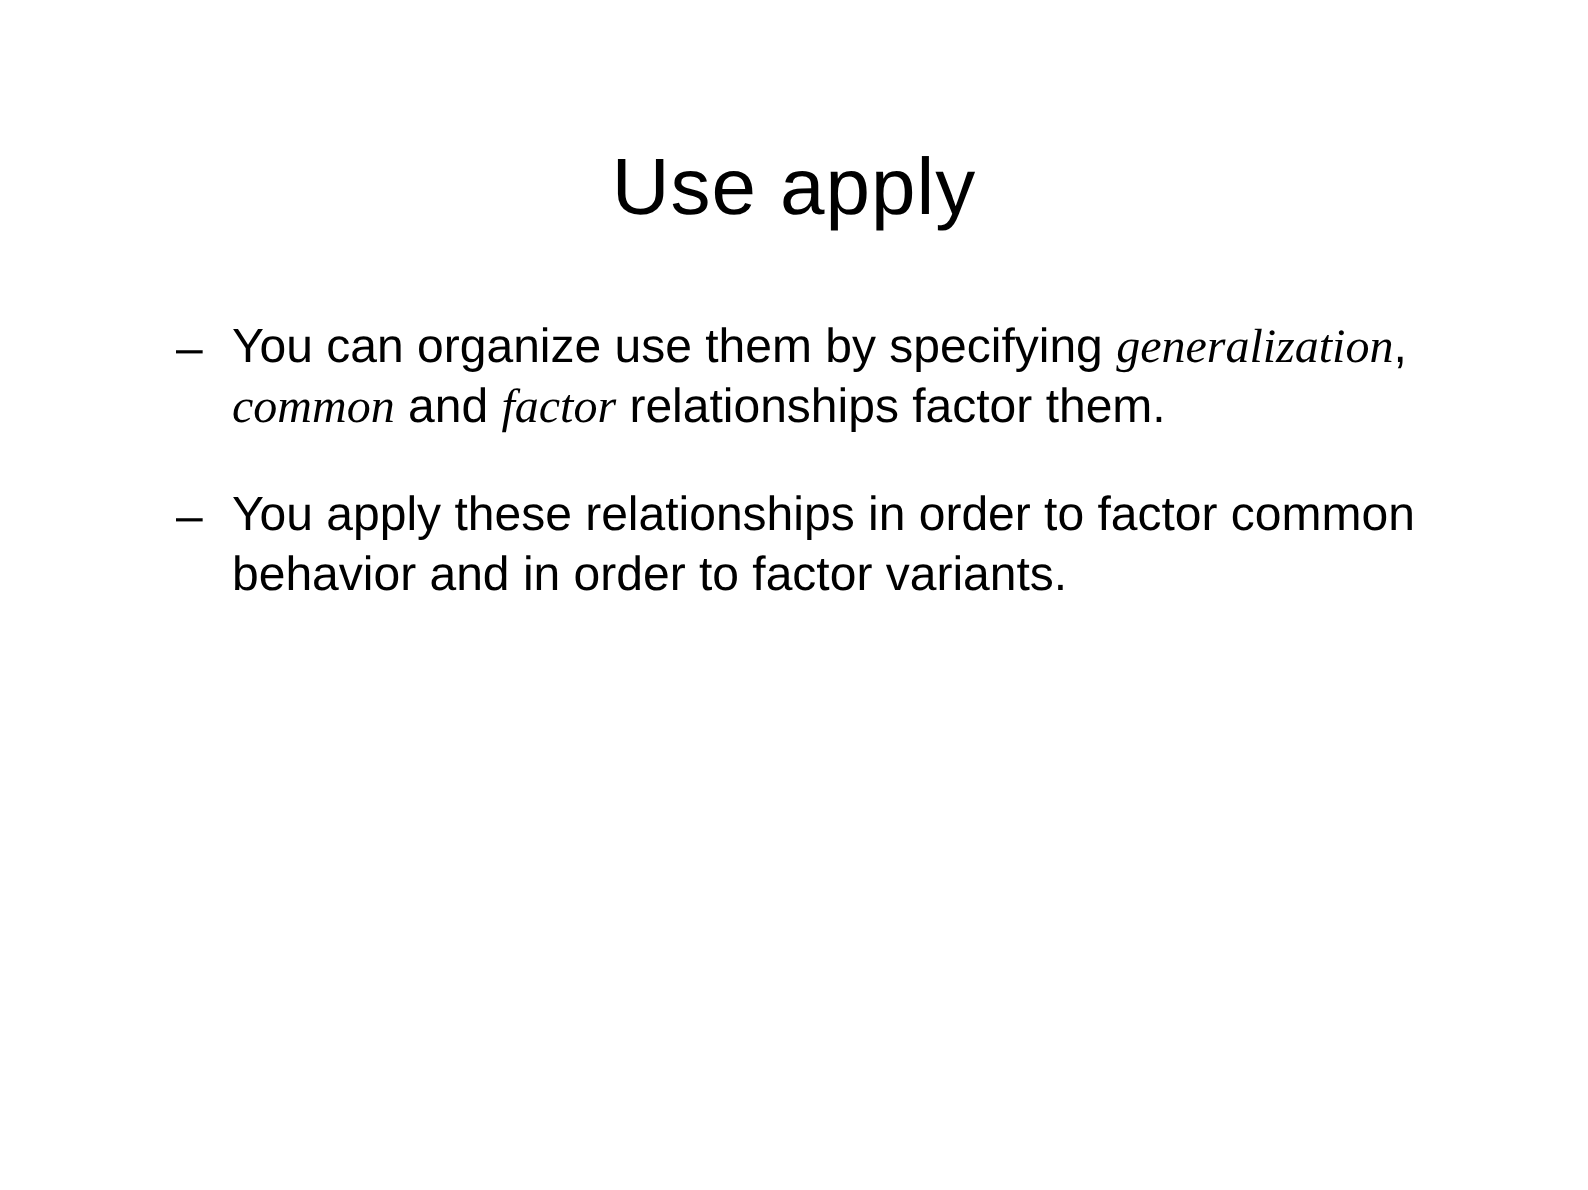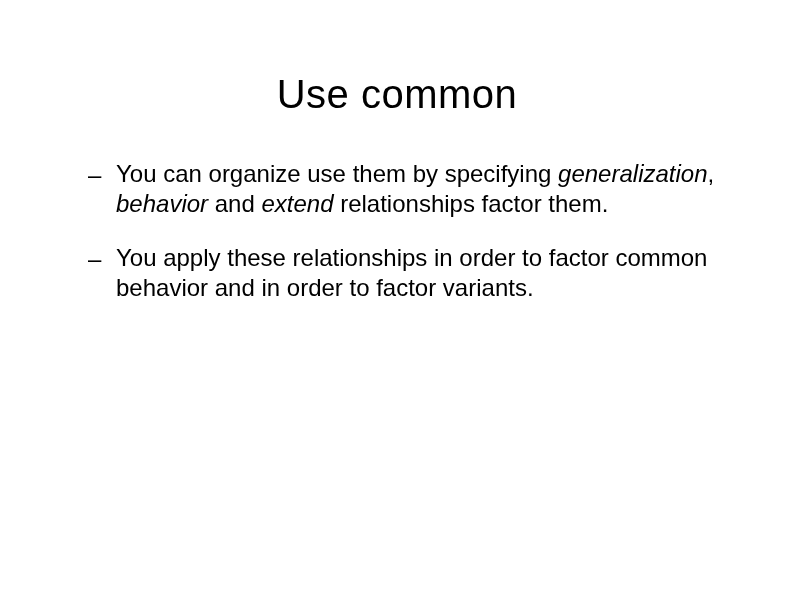--- a/index.html
+++ b/index.html
@@ -35,34 +35,34 @@
     line-height: 1.25;
   }
   .dash {
     width: 28px;
     flex-shrink: 0;
     padding-top: 1px;
   }
   .bullet-text {
     flex: 1;
   }
-  .italic { font-style: italic; }
+  .italic { font-style: italic; font-family: Liberation Serif, serif; }
 </style>
 </head>
 <body>
 
 <div class="slide">
-  <h1 class="title">Use common</h1>
+  <h1 class="title">Use apply</h1>
 
   <div class="content">
 
     <div class="bullet-item">
       <span class="dash">–</span>
       <span class="bullet-text">
-        <span>You can organize use them by specifying </span><span class="italic">generalization</span><span>, </span><span class="italic">behavior</span><span> and </span><span class="italic">extend</span><span> relationships factor them.</span>
+        <span>You can organize use them by specifying </span><span class="italic">generalization</span><span>, </span><span class="italic">common</span><span> and </span><span class="italic">factor</span><span> relationships factor them.</span>
       </span>
     </div>
 
     <div class="bullet-item">
       <span class="dash">–</span>
       <span class="bullet-text">You apply these relationships in order to factor common behavior and in order to factor variants.</span>
     </div>
 
   </div>
 </div>

